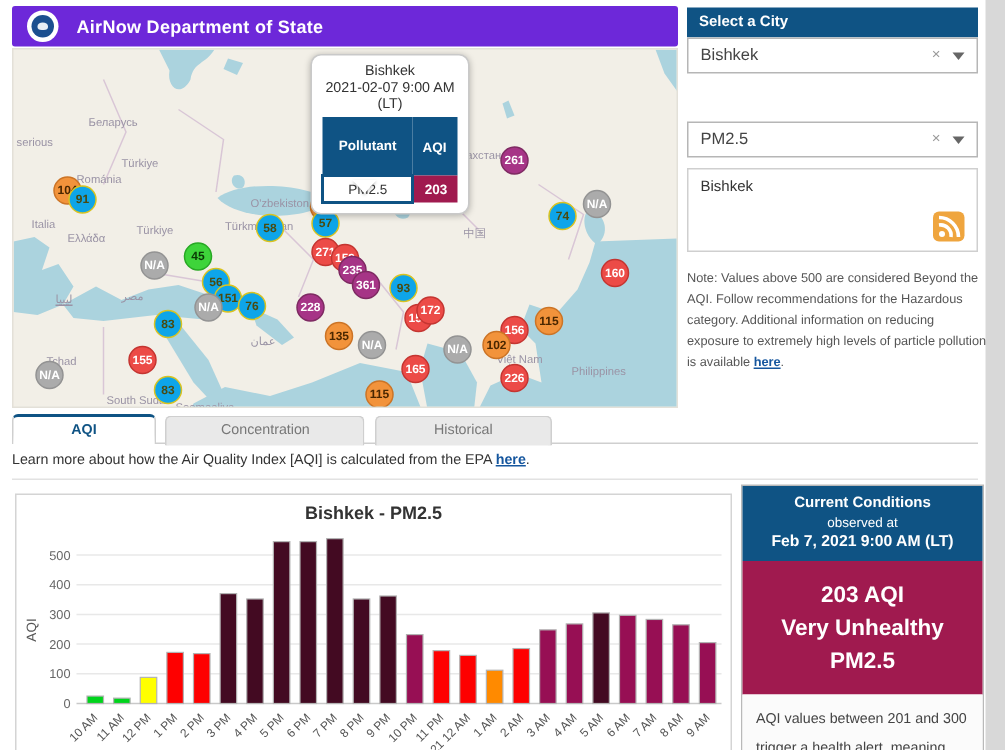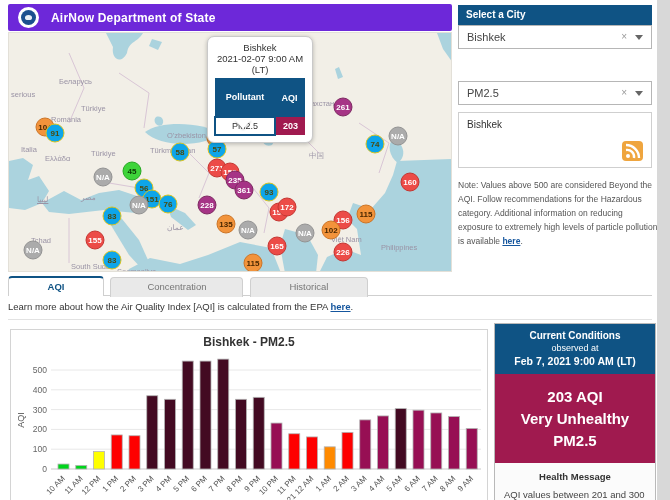--- a/index.html
+++ b/index.html
@@ -332,18 +332,17 @@
       <div class="t1">Current Conditions</div>
       <div class="t2">observed at</div>
       <div class="t3">Feb 7, 2021 9:00 AM (LT)</div>
     </div>
     <div class="cc-aqi">
       <div>203 AQI</div>
       <div>Very Unhealthy</div>
       <div>PM2.5</div>
     </div>
     <div class="cc-health">
-      <div class="ht">Health Message</div>
       <div class="hb">AQI values between 201 and 300 trigger a health alert, meaning everyone may experience more serious health effects.</div>
     </div>
   </div>
 
 </div>
 
 </body></html>

